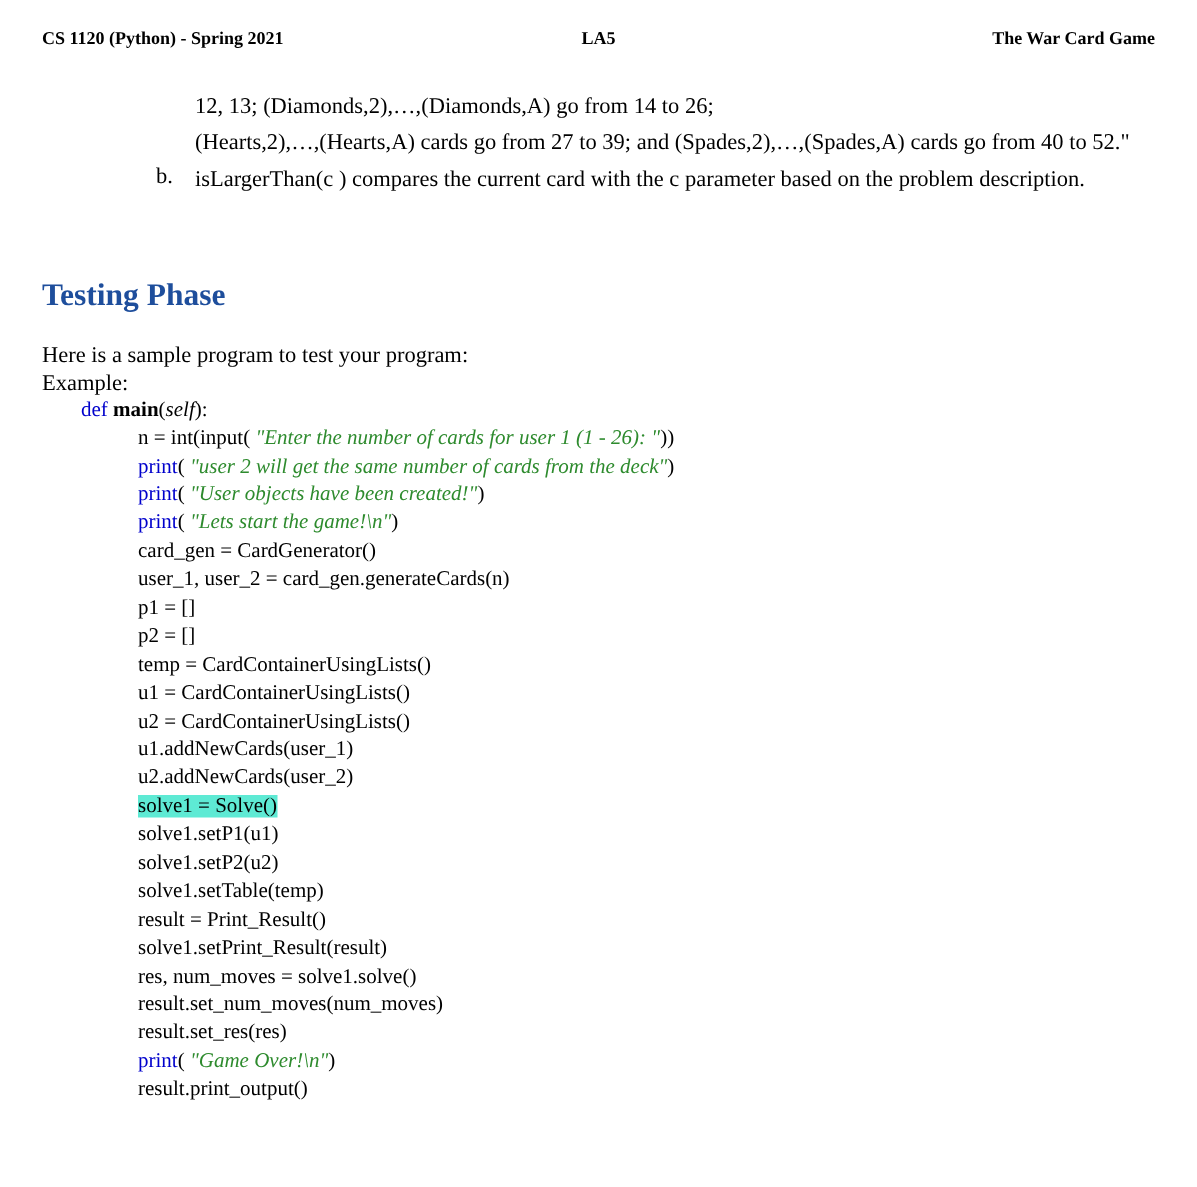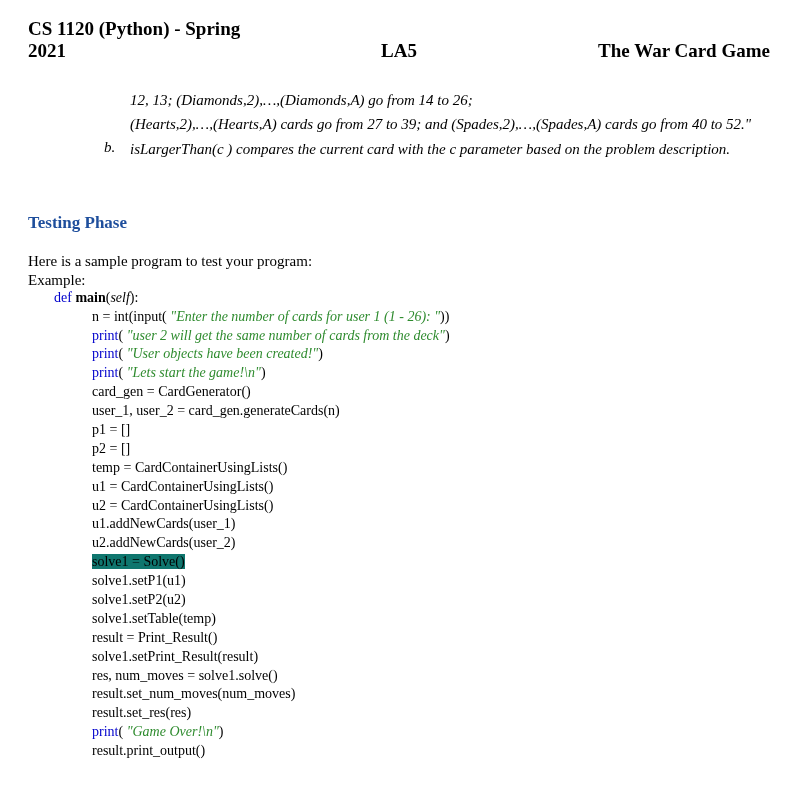--- a/index.html
+++ b/index.html
@@ -8,60 +8,58 @@
       font-size: 15px;
       color: #000;
       background: #fff;
       width: 798px;
       padding: 18px 28px 24px 28px;
     }
     .header {
       display: flex;
       justify-content: space-between;
       font-weight: bold;
-      font-size: 19px;
+      font-size: 12px;
       margin-bottom: 28px;
-      align-items: flex-end;
     }
     .header-left { flex: 1; text-align: left; }
     .header-center { flex: 1; text-align: center; }
     .header-right { flex: 1; text-align: right; font-family: Liberation Serif, serif; }
     .list-block {
       margin-left: 102px;
       margin-bottom: 50px;
-      font-style: italic;
     }
     .list-text {
       margin-bottom: 4px;
       line-height: 1.35;
     }
     .list-item-b {
       display: flex;
       margin-left: -26px;
     }
     .list-marker { min-width: 26px; }
     .section-title {
-      font-size: 17px;
+      font-size: 21px;
       font-weight: bold;
       color: #1e4e9c;
       margin-bottom: 20px;
     }
     .intro { margin-bottom: 2px; }
     .example-label { font-weight: normal; }
     .code { font-size: 14px; line-height: 1.35; }
     .kw-class { color: #0000cc; }
     .kw-def { color: #0000cc; }
     .kw-print { color: #0000cc; }
     .self { font-style: italic; }
     .fn-name { font-weight: bold; }
     .cls-name { font-weight: bold; }
     .str { color: #2e8b2e; font-style: italic; }
     .indent-1 { margin-left: 26px; }
     .indent-2 { margin-left: 64px; }
-    .hl { background: #0f766e; display: inline; }
+    .hl { background: #5eead4; display: inline; }
   </style>
 </head>
 <body>
 
 <div class="header">
   <div class="header-left">CS 1120 (Python) - Spring 2021</div>
   <div class="header-center">LA5</div>
   <div class="header-right">The War Card Game</div>
 </div>
 

